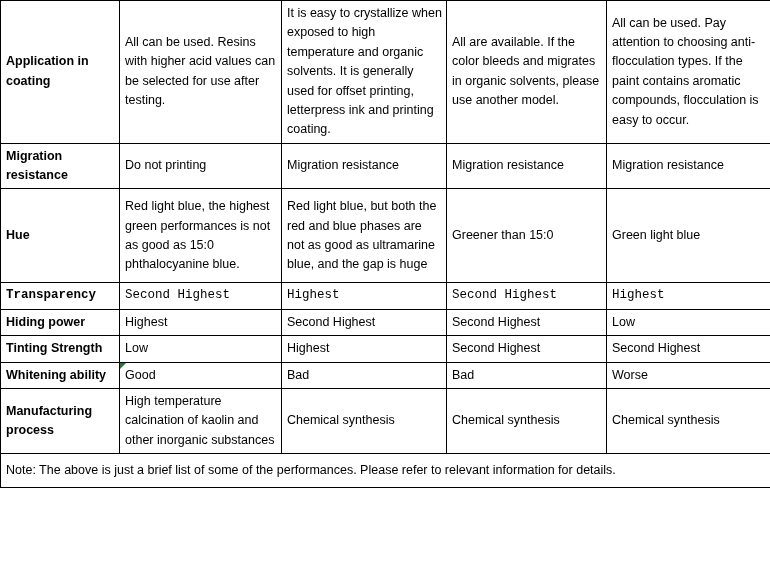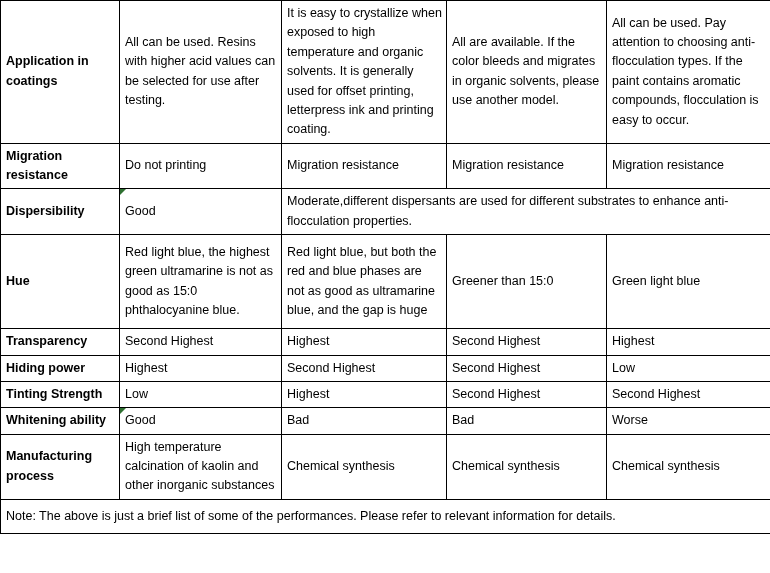--- a/index.html
+++ b/index.html
@@ -75,46 +75,41 @@
   <table class="cmp">
     <colgroup>
       <col class="c1">
         <col class="c2">
         <col class="c3">
         <col class="c4">
         <col class="c5">
     </colgroup>
     <tbody id="table-body">
         <tr style="height: 130px;">
-          <td class="rowhdr">Application in coatings</td>
+          <td class="rowhdr">Application in coating</td>
           <td class="topal">All can be used. Resins with higher acid values     can be selected for use after testing.</td>
           <td class="topal">It is easy to crystallize when exposed to high temperature and organic solvents. It is generally used for offset printing, letterpress ink and printing coating.</td>
           <td class="topal">All are available. If the color bleeds and migrates in organic solvents, please use another model.</td>
           <td class="topal">All can be used. Pay attention to choosing anti-flocculation types. If the paint contains aromatic compounds, flocculation is easy to occur.</td>
         </tr>
         <tr style="height: 40px;">
           <td class="rowhdr">Migration resistance</td>
           <td class="">Do not printing</td>
           <td class="">Migration resistance</td>
           <td class="">Migration resistance</td>
           <td class="">Migration resistance</td>
         </tr>
-        <tr style="height: 42px;">
-          <td class="rowhdr">Dispersibility</td>
-          <td class="cmt-tl">Good</td>
-          <td class="topal" colspan="3">Moderate,different dispersants are used for different substrates to enhance anti-flocculation properties.</td>
-        </tr>
         <tr style="height: 94px;">
           <td class="rowhdr">Hue</td>
-          <td class="topal">Red light blue, the highest green ultramarine is not as good as 15:0 phthalocyanine blue.</td>
+          <td class="topal">Red light blue, the highest green performances is not as good as 15:0 phthalocyanine blue.</td>
           <td class="topal">Red light blue, but both the red and blue phases are not as good as ultramarine blue, and the gap is huge</td>
           <td class="topal">Greener than 15:0</td>
           <td class="topal">Green light blue</td>
         </tr>
-        <tr style="height: 25px;">
+        <tr style="height: 25px; font-family: Liberation Mono, monospace;">
           <td class="rowhdr">Transparency</td>
           <td class="">Second Highest</td>
           <td class="">Highest</td>
           <td class="">Second Highest</td>
           <td class="">Highest</td>
         </tr>
         <tr style="height: 25px; margin-top: 37px;">
           <td class="rowhdr">Hiding power</td>
           <td class="">Highest</td>
           <td class="">Second Highest</td>

